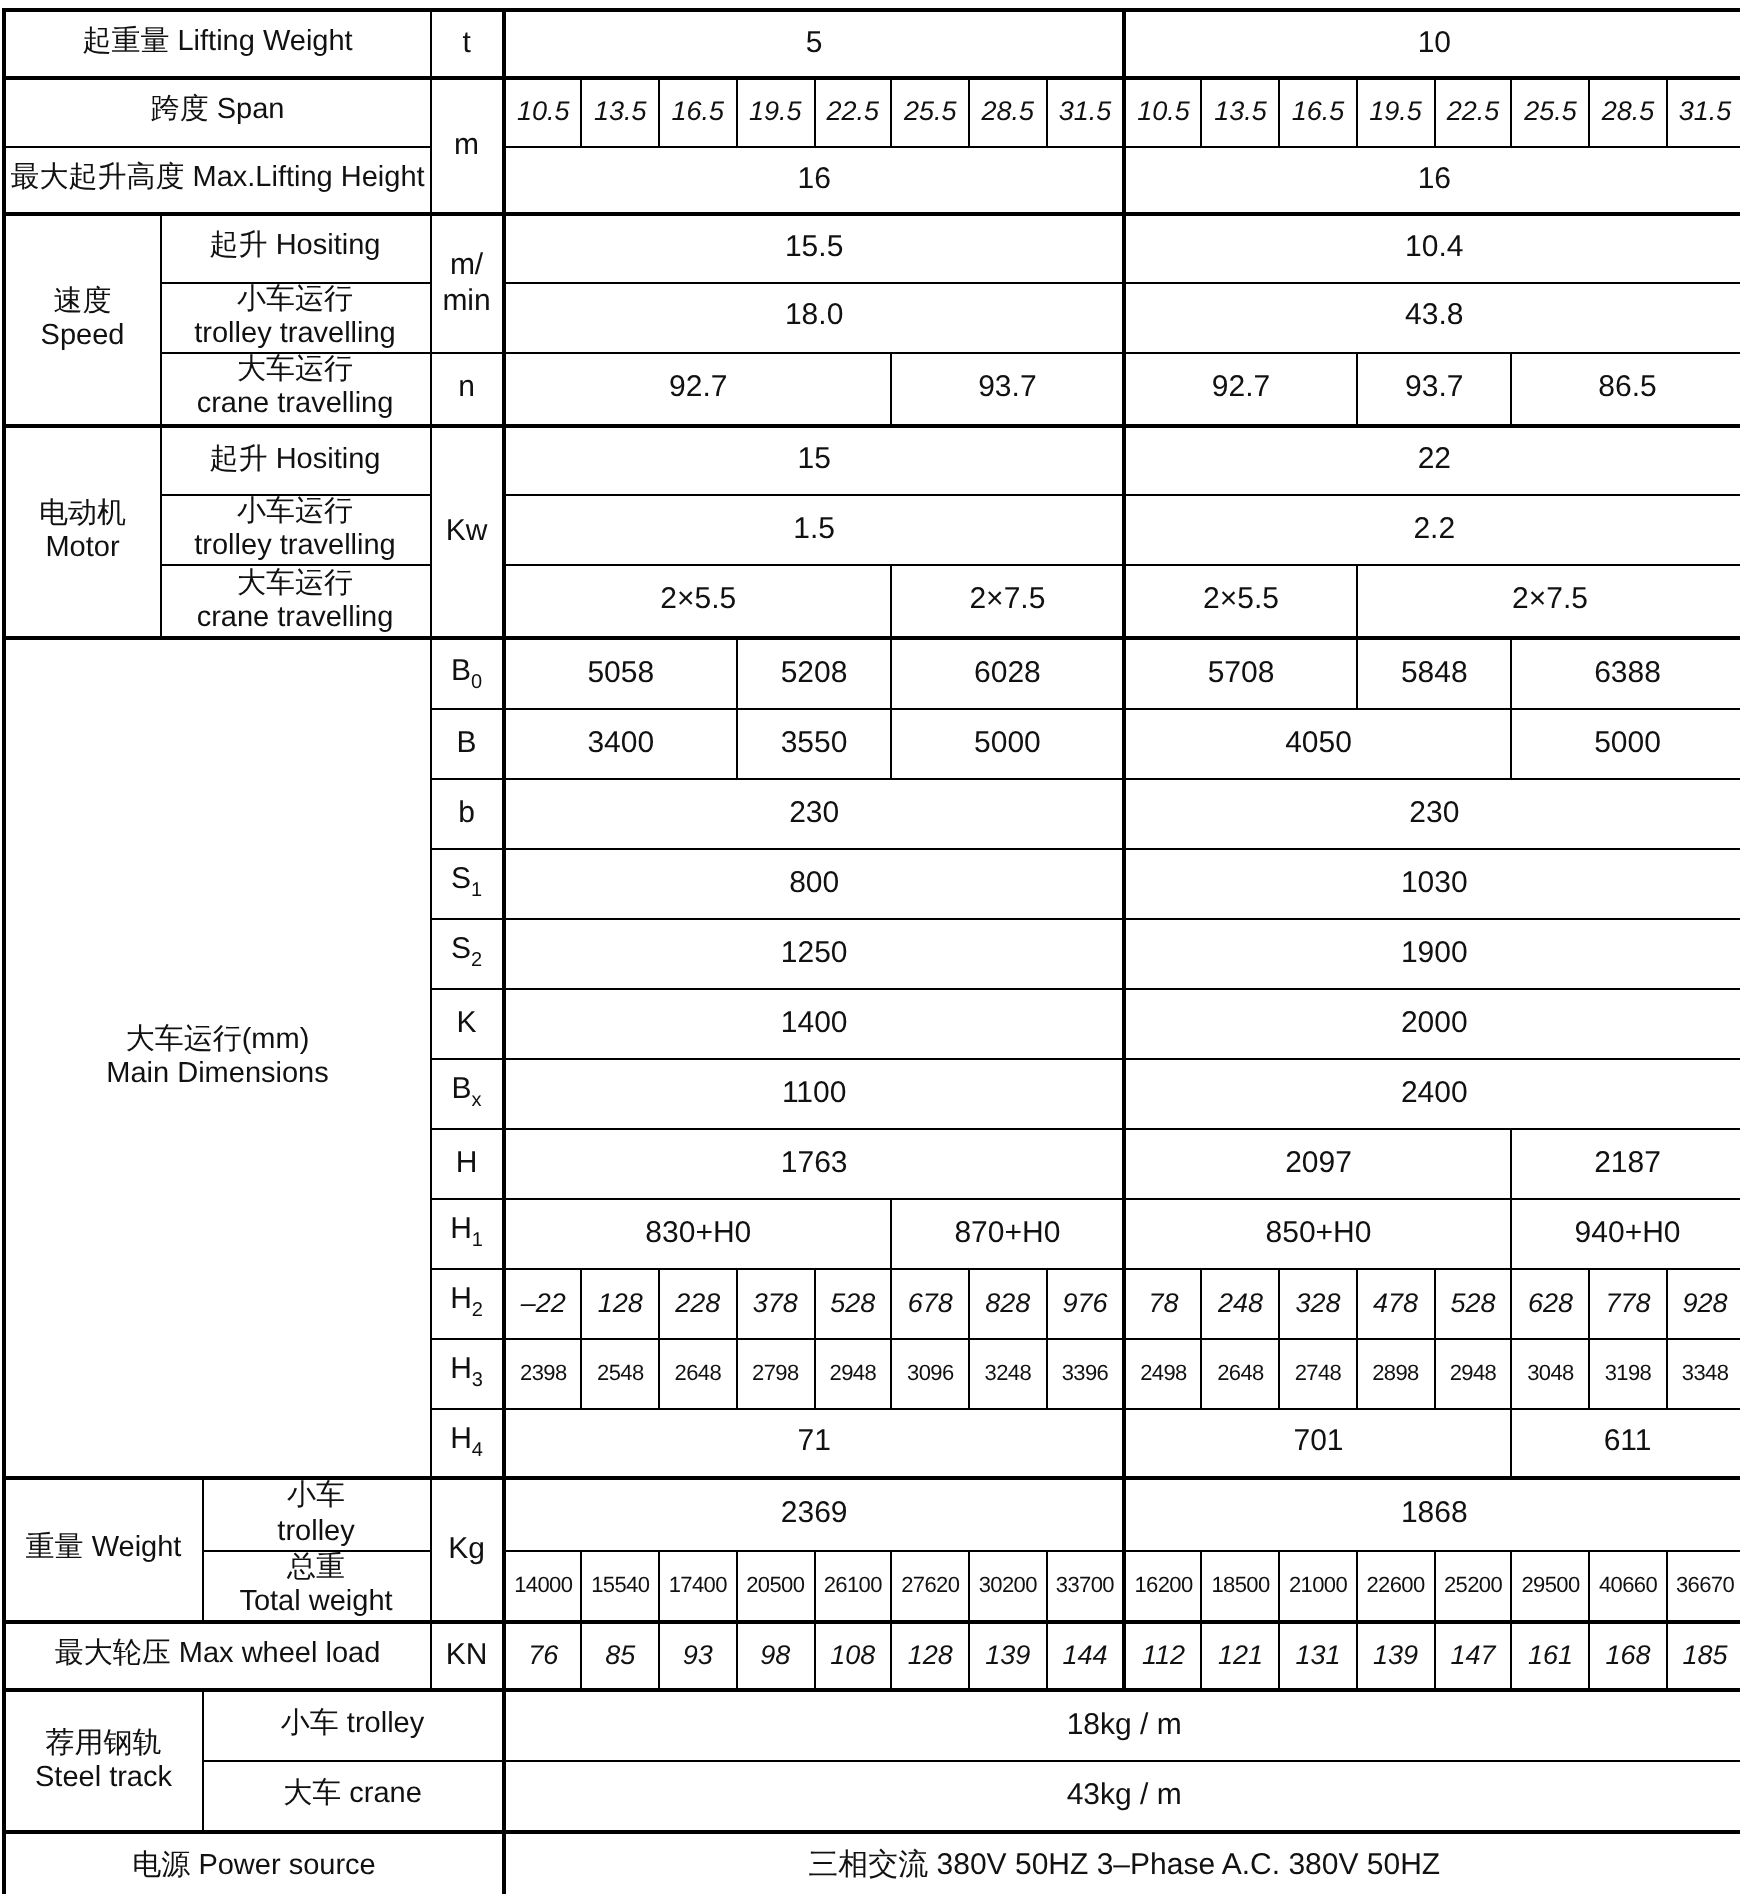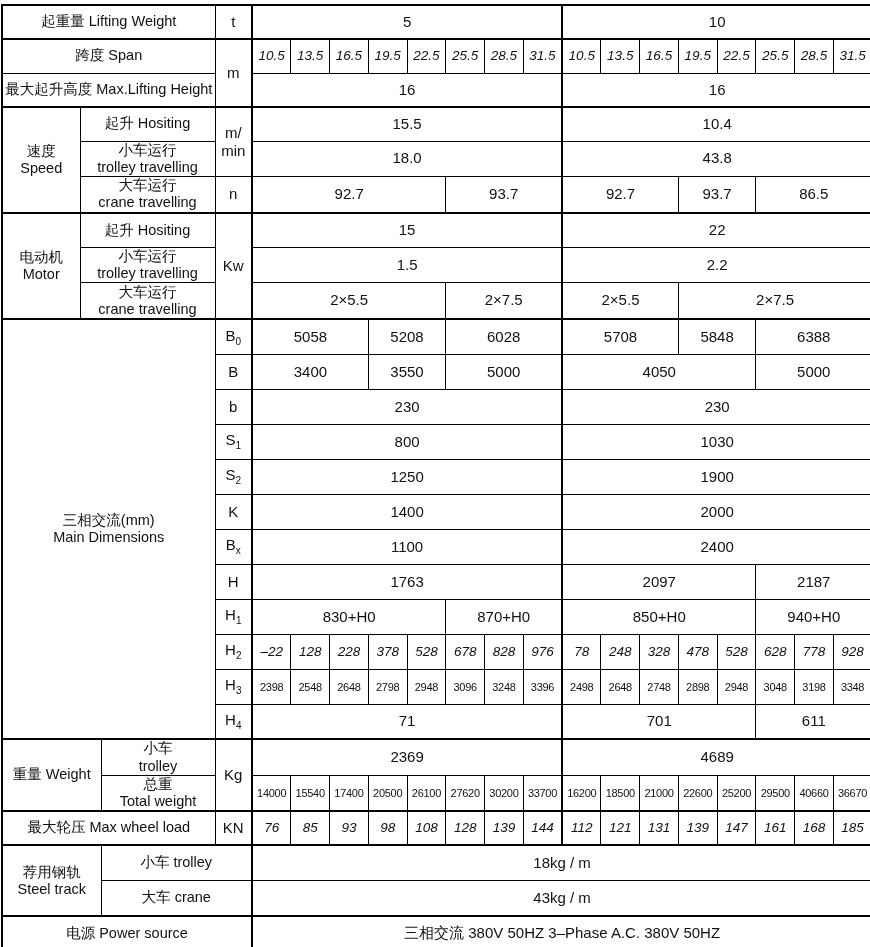--- a/index.html
+++ b/index.html
@@ -136,21 +136,21 @@
             <div>大车运行</div>
             <div>crane travelling</div>
           </td>
           <td colspan="5"><span>2×5.5</span></td>
           <td colspan="3" class="br2"><span>2×7.5</span></td>
           <td colspan="3"><span>2×5.5</span></td>
           <td colspan="5"><span>2×7.5</span></td>
         </tr>
         <tr class="h35 sec">
           <td colspan="3" rowspan="12" class="lbl two">
-            <div>三相交流(mm)</div>
+            <div>大车运行(mm)</div>
             <div>Main Dimensions</div>
           </td>
           <td class="unit br2"><span>B</span><sub>0</sub></td>
           <td colspan="3"><span>5058</span></td>
           <td colspan="2"><span>5208</span></td>
           <td colspan="3" class="br2"><span>6028</span></td>
           <td colspan="3"><span>5708</span></td>
           <td colspan="2"><span>5848</span></td>
           <td colspan="3"><span>6388</span></td>
         </tr>
@@ -245,21 +245,21 @@
           <td colspan="3"><span>611</span></td>
         </tr>
         <tr class="h35 sec">
           <td colspan="2" rowspan="2" class="lbl"><span>重量 Weight</span></td>
           <td class="lbl two">
             <div>小车</div>
             <div>trolley</div>
           </td>
           <td rowspan="2" class="unit br2"><span>Kg</span></td>
           <td colspan="8" class="br2"><span>2369</span></td>
-          <td colspan="8"><span>4689</span></td>
+          <td colspan="8"><span>1868</span></td>
         </tr>
         <tr class="h36">
           <td class="lbl two">
             <div>总重</div>
             <div>Total weight</div>
           </td>
           <td class="xs"><span>14000</span></td>
           <td class="xs"><span>15540</span></td>
           <td class="xs"><span>17400</span></td>
           <td class="xs"><span>20500</span></td>

